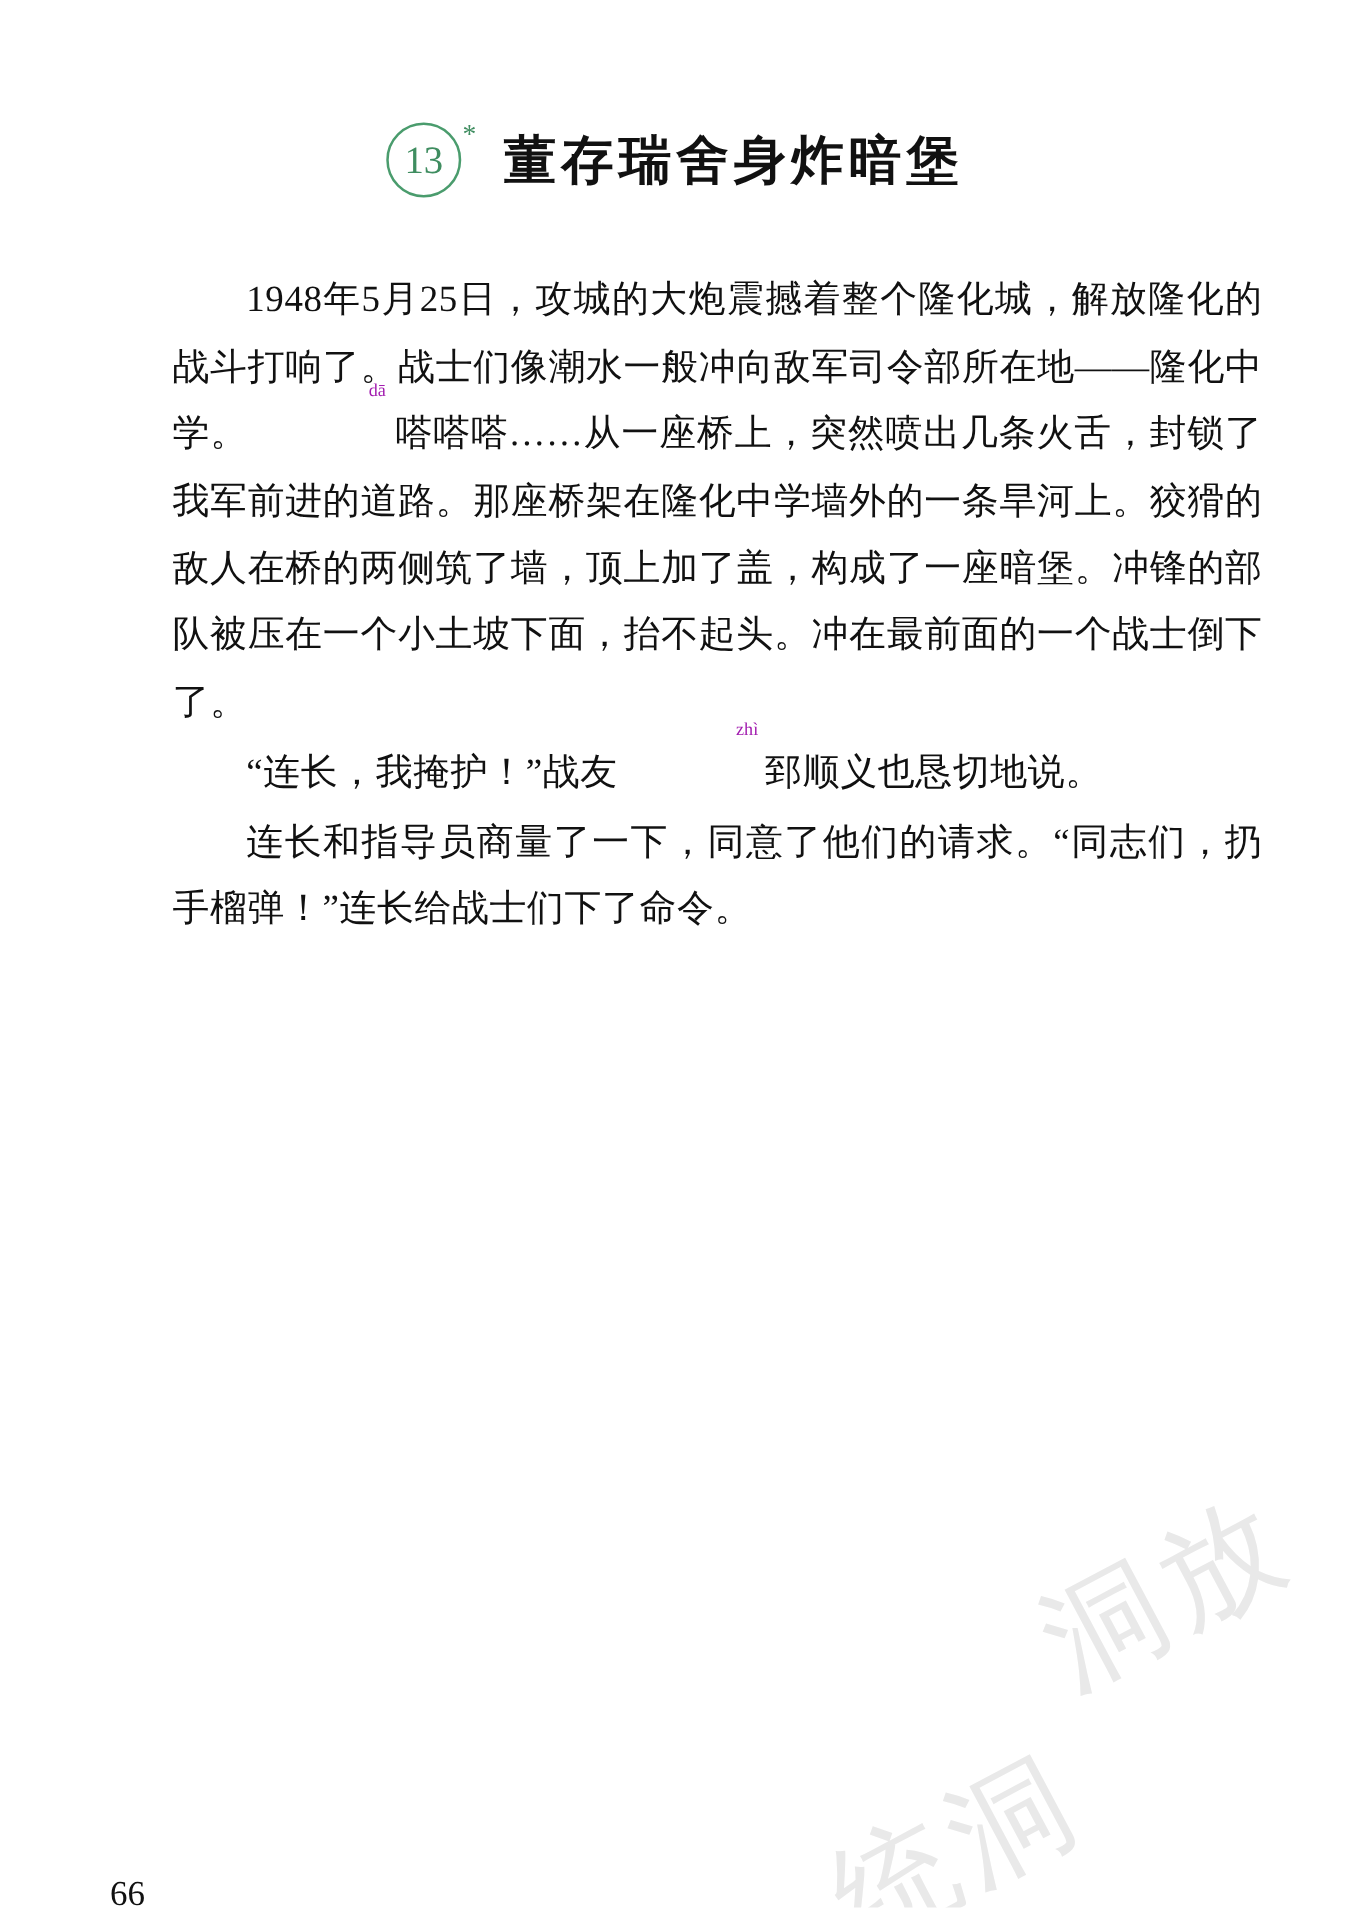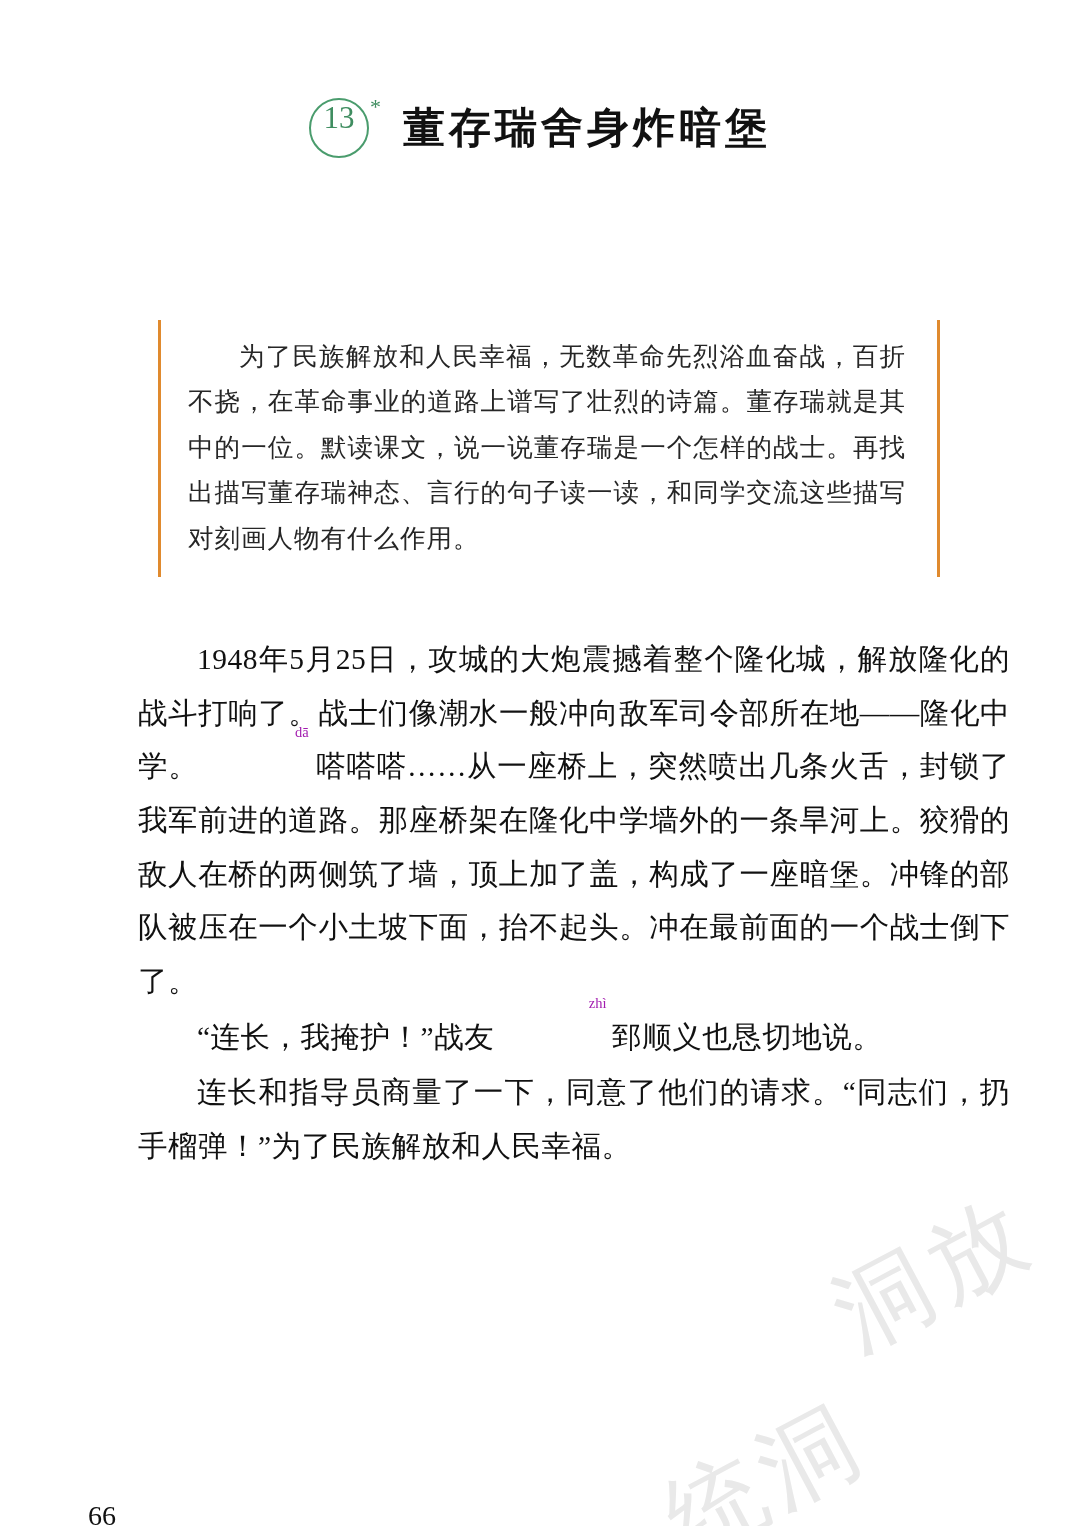--- a/index.html
+++ b/index.html
@@ -29,20 +29,21 @@
     justify-content: center;
     margin-top: 98px;
   }
   .lesson-number {
     position: relative;
     width: 60px;
     height: 60px;
     border: 2.5px solid #4a9c6d;
     border-radius: 50%;
     display: flex;
+    align-items: center;
     justify-content: center;
     color: #3f8d60;
     font-size: 31px;
     font-family: "Liberation Serif", serif;
     box-sizing: border-box;
     margin-right: 6px;
   }
   .star {
     position: absolute;
     top: -4px;
@@ -169,28 +170,25 @@
 <div class="page">
 
   <div class="title-row">
     <span class="lesson-number">
       <span>13</span>
       <span class="star">*</span>
     </span>
     <span class="title-text">董存瑞舍身炸暗堡</span>
   </div>
 
-  <div class="intro">
-    <p>为了民族解放和人民幸福，无数革命先烈浴血奋战，百折不挠，在革命事业的道路上谱写了壮烈的诗篇。董存瑞就是其中的一位。默读课文，说一说董存瑞是一个怎样的战士。再找出描写董存瑞神态、言行的句子读一读，和同学交流这些描写对刻画人物有什么作用。</p>
-  </div>
 
   <div class="body-text">
     <p id="p1">1948年5月25日，攻城的大炮震撼着整个隆化城，解放隆化的战斗打响了。战士们像潮水一般冲向敌军司令部所在地——隆化中学。<span class="ruby"><span class="rb">嗒</span><span class="rt">dā</span></span>嗒嗒……从一座桥上，突然喷出几条火舌，封锁了我军前进的道路。那座桥架在隆化中学墙外的一条旱河上。狡猾的敌人在桥的两侧筑了墙，顶上加了盖，构成了一座暗堡。冲锋的部队被压在一个小土坡下面，抬不起头。冲在最前面的一个战士倒下了。</p>
     <p id="p3">“连长，我掩护！”战友<span class="ruby"><span class="rb">郅</span><span class="rt">zhì</span></span>顺义也恳切地说。</p>
-    <p id="p4">连长和指导员商量了一下，同意了他们的请求。“同志们，扔手榴弹！”为了民族解放和人民幸福。</p>
+    <p id="p4">连长和指导员商量了一下，同意了他们的请求。“同志们，扔手榴弹！”连长给战士们下了命令。</p>
   </div>
 
 
   <div class="page-number">66</div>
 
   <div class="watermark wm-1">洞放</div>
   <div class="watermark wm-2">统洞</div>
 
 </div>
 

